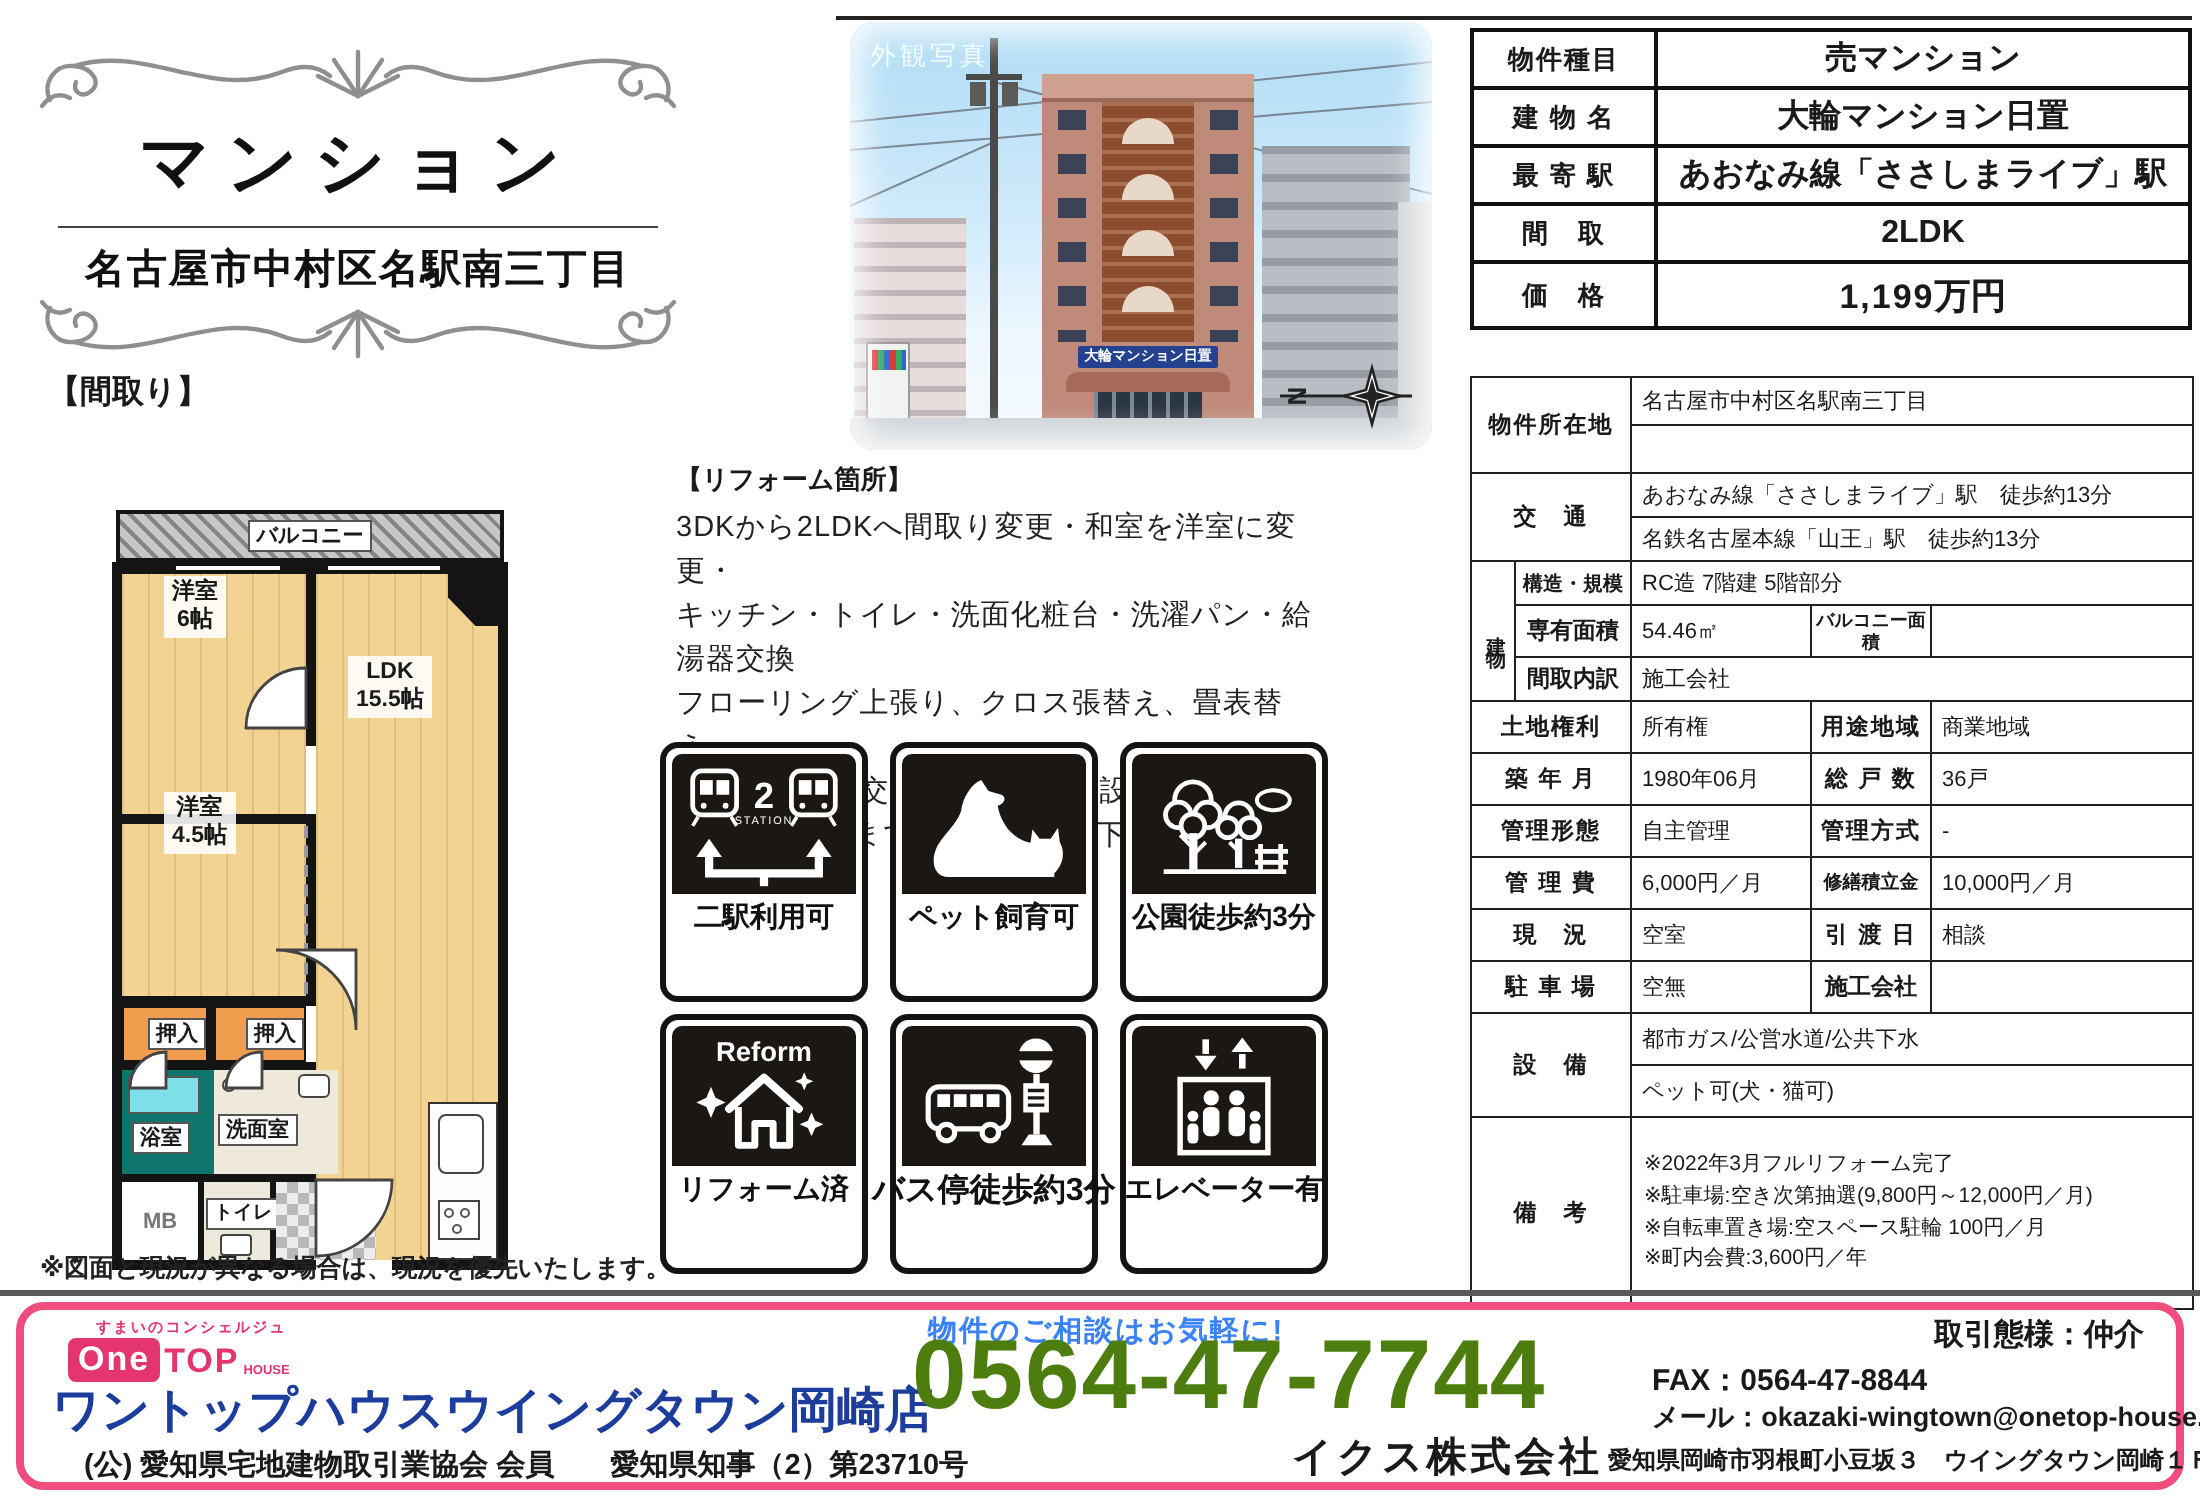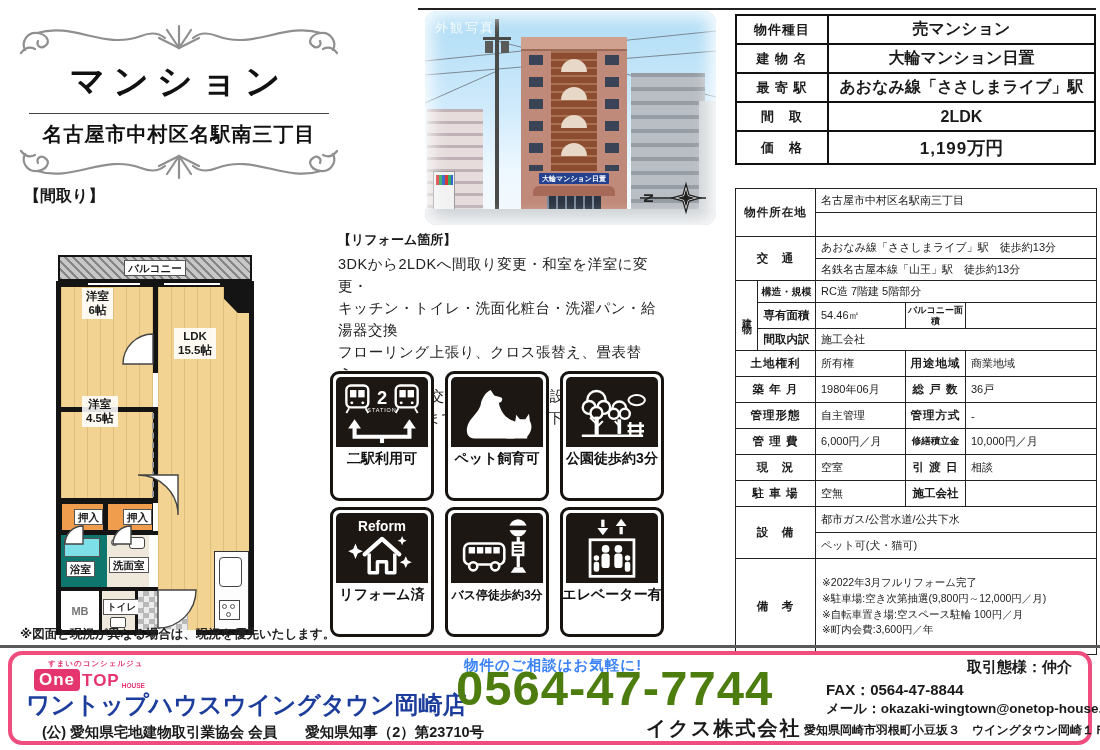--- a/index.html
+++ b/index.html
@@ -73,21 +73,21 @@
   .reform-heading { font-size:13px; font-weight:800; margin-bottom:4px; }
   .reform-line { font-size:14.5px; line-height:22px; color:#222; letter-spacing:.5px; }
 
   
   .badges { position:absolute; left:330px; top:371px; width:338px; display:grid;
             grid-template-columns:repeat(3,104px); grid-auto-rows:130px; column-gap:11px; row-gap:6px; }
   .badge { border:3px solid #161310; border-radius:9px; background:#fff; padding:3px; }
   .badge-black { background:#1c1713; border-radius:5px 5px 0 0; height:70px; display:flex; align-items:center; justify-content:center; }
   .badge-label { height:24px; display:flex; align-items:center; justify-content:center;
                  font-weight:800; color:#111; font-size:14px; letter-spacing:0; white-space:nowrap; }
-  .badge-label.small { font-size:12px; }
+  .badge-label.small { font-size:16px; }
   .badge svg { display:block; }
 
   
   .summary { position:absolute; left:735px; top:14px; border-collapse:collapse; table-layout:fixed; width:361px; }
   .summary td { border:2px solid #111; height:29px; text-align:center; vertical-align:middle; background:#fff; }
   .summary .lbl { width:92px; font-size:13px; font-weight:700; letter-spacing:1px; }
   .summary .val { font-size:16px; font-weight:600; }
   .summary .price-num { font-size:17px; font-weight:800; letter-spacing:1px; }
   .summary .price-unit { font-size:18px; font-weight:800; }
 
@@ -247,21 +247,21 @@
     </div>
     <div class="fp closet" style="left:51px;top:250px;width:46px;height:28px">
       <span class="chip">押入</span>
     </div>
 
     <div class="fp" style="left:5px;top:282px;width:58px;height:52px;background:#0f766e">
       <div style="position:absolute;left:3px;top:3px;width:36px;height:19px;background:#7de0e8;border:1.5px solid #555"></div>
       <span class="chip" style="position:absolute;left:5px;top:26px">浴室</span>
     </div>
 
-    <div class="fp" style="left:51px;top:282px;width:42px;height:52px;background:#efe9dc">
+    <div class="fp" style="left:51px;top:282px;width:62px;height:52px;background:#efe9dc">
       <div style="position:absolute;left:4px;top:4px;width:7px;height:7px;border:1.2px solid #444;border-radius:50%"></div>
       <div style="position:absolute;right:4px;top:2px;width:16px;height:12px;border:1.2px solid #444;border-radius:3px;background:#fff"></div>
       <span class="chip" style="position:absolute;left:2px;top:22px">洗面室</span>
     </div>
 
     <div class="fp" style="left:5px;top:338px;width:38px;height:39px;background:#fff;display:flex;align-items:center;justify-content:center;font-size:11px;font-weight:700;color:#777">
       <span>MB</span>
     </div>
     <div class="fp" style="left:46px;top:338px;width:33px;height:39px;background:#efe9dc">
       <span class="chip" style="position:absolute;left:1px;top:8px;font-size:9.5px">トイレ</span>

